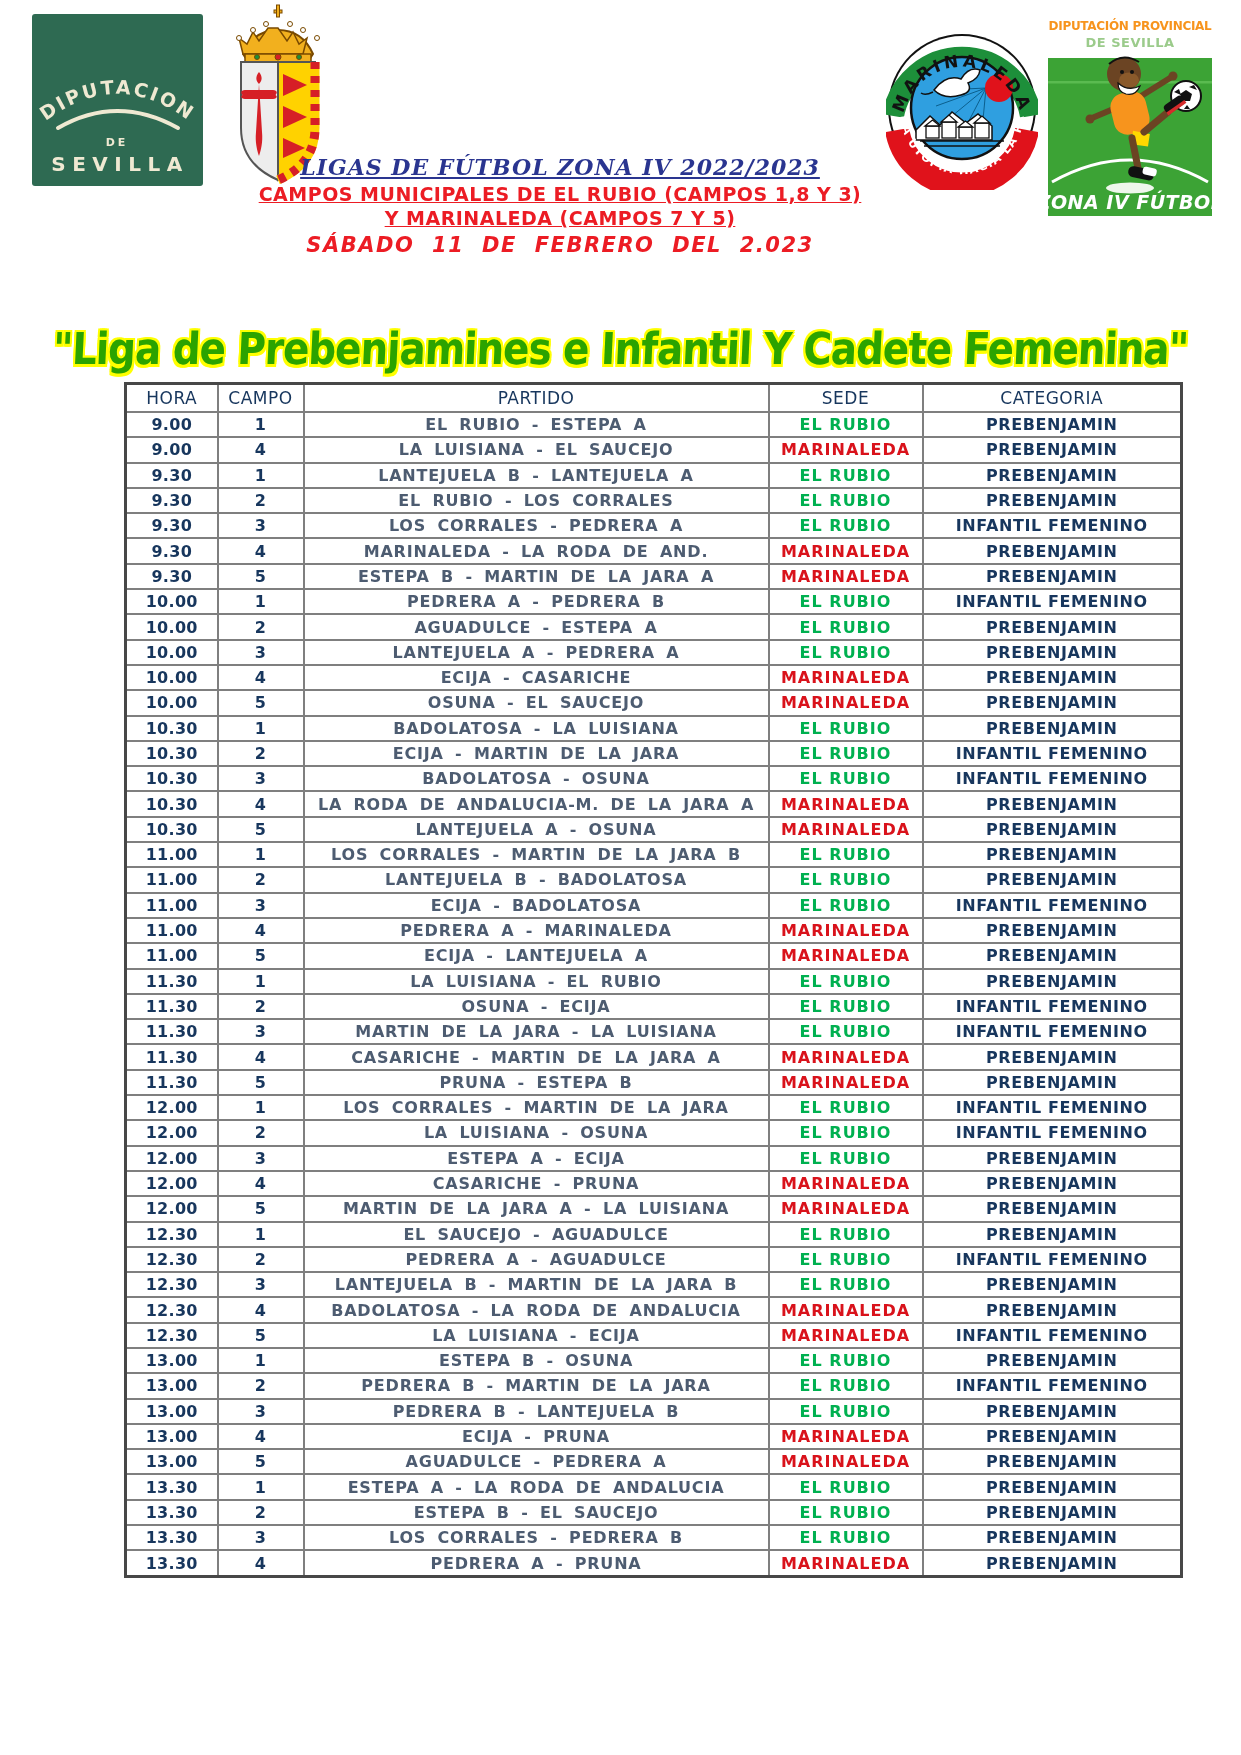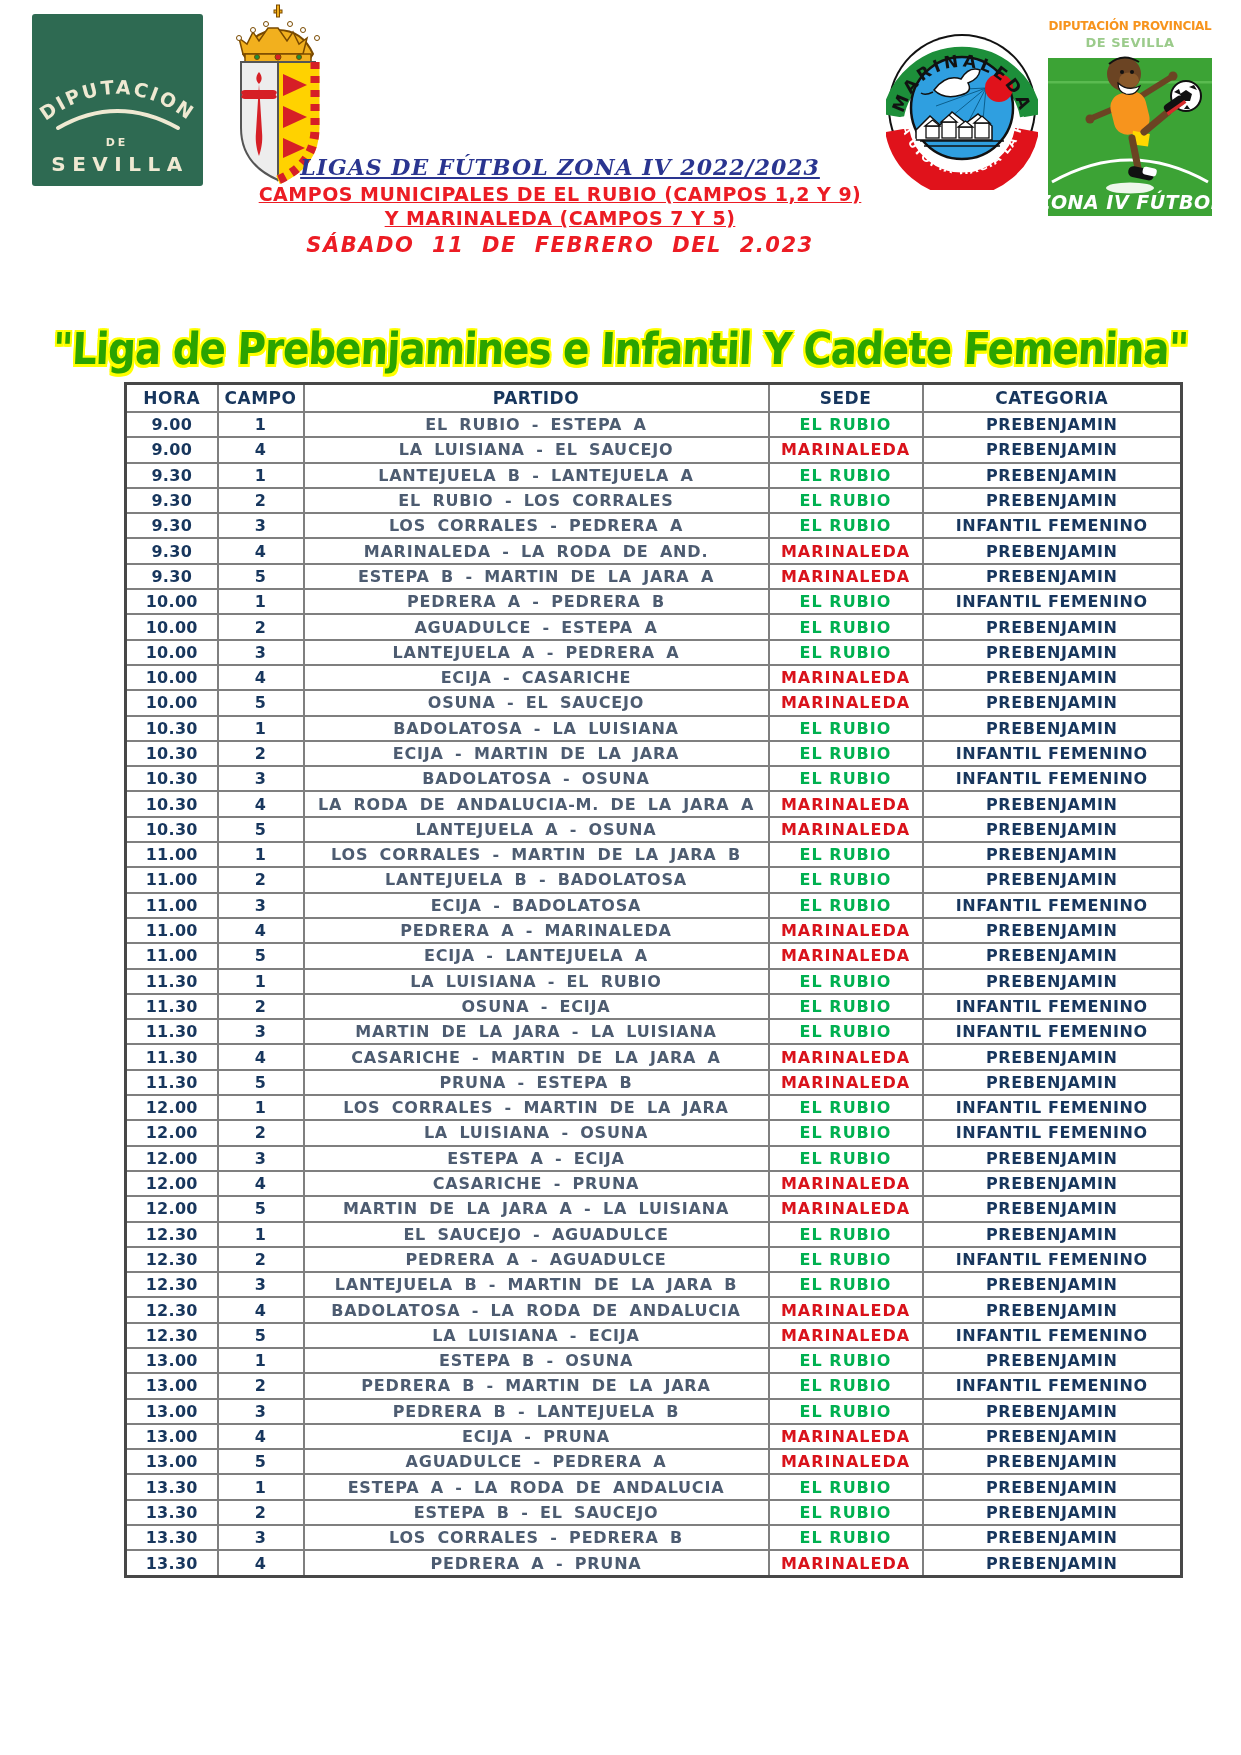--- a/index.html
+++ b/index.html
@@ -29,21 +29,21 @@
                   0 -2px 0 var(--title-outline),0 2px 0 var(--title-outline),
                   -2px 0 0 var(--title-outline),2px 0 0 var(--title-outline);}
 
   
   .schedule-table{position:absolute;left:124px;top:382px;width:1056px;
       border-collapse:collapse;table-layout:fixed;
       border:3px solid var(--border-dark);}
   .schedule-table th,.schedule-table td{
       border:2px solid var(--border-gray);padding:0;text-align:center;vertical-align:middle;
       white-space:nowrap;overflow:hidden;}
-  .schedule-table th{height:26px;font-size:17px;font-weight:bold;color:var(--navy);letter-spacing:.5px;}
+  .schedule-table th{height:26px;font-size:17px;font-weight:normal;color:var(--navy);letter-spacing:.5px;}
   .schedule-table td{height:23.3px;font-size:16px;font-weight:bold;letter-spacing:.3px;}
   td.col-hora,td.col-campo{color:var(--navy);}
   td.col-partido{color:var(--partido-gray);letter-spacing:.8px;word-spacing:5px;}
   td.col-categoria{color:var(--navy);letter-spacing:.6px;}
   td.sede-elrubio{color:var(--sede-green);letter-spacing:1px;}
   td.sede-marinaleda{color:var(--sede-red);letter-spacing:1px;}
 </style>
 </head>
 <body>
 
@@ -178,21 +178,21 @@
       <g transform="rotate(12 96 168)">
         <rect x="82" y="162" width="26" height="11" rx="5" fill="#111"></rect>
         <rect x="96" y="160" width="14" height="8" rx="3" fill="#fff"></rect>
       </g>
     </g>
     <text x="84" y="203" font-size="19" font-weight="bold" font-style="italic" fill="#fff" text-anchor="middle" font-family="DejaVu Sans, sans-serif" letter-spacing="0.5">ZONA IV FÚTBOL</text>
   </svg>
 
   <div class="header-text">
     <p class="t1">LIGAS DE FÚTBOL ZONA IV 2022/2023</p>
-    <p class="t2">CAMPOS MUNICIPALES DE EL RUBIO (CAMPOS 1,2 Y 9)</p>
+    <p class="t2">CAMPOS MUNICIPALES DE EL RUBIO (CAMPOS 1,8 Y 3)</p>
     <p class="t3">Y MARINALEDA (CAMPOS 7 Y 5)</p>
     <p class="t4">SÁBADO 11 DE FEBRERO DEL 2.023</p>
   </div>
 
   <div class="league-title">"Liga de Prebenjamines e Infantil Y Cadete Femenina"</div>
 
   <table class="schedule-table">
     <colgroup>
       <col style="width:92px">
         <col style="width:86px">

